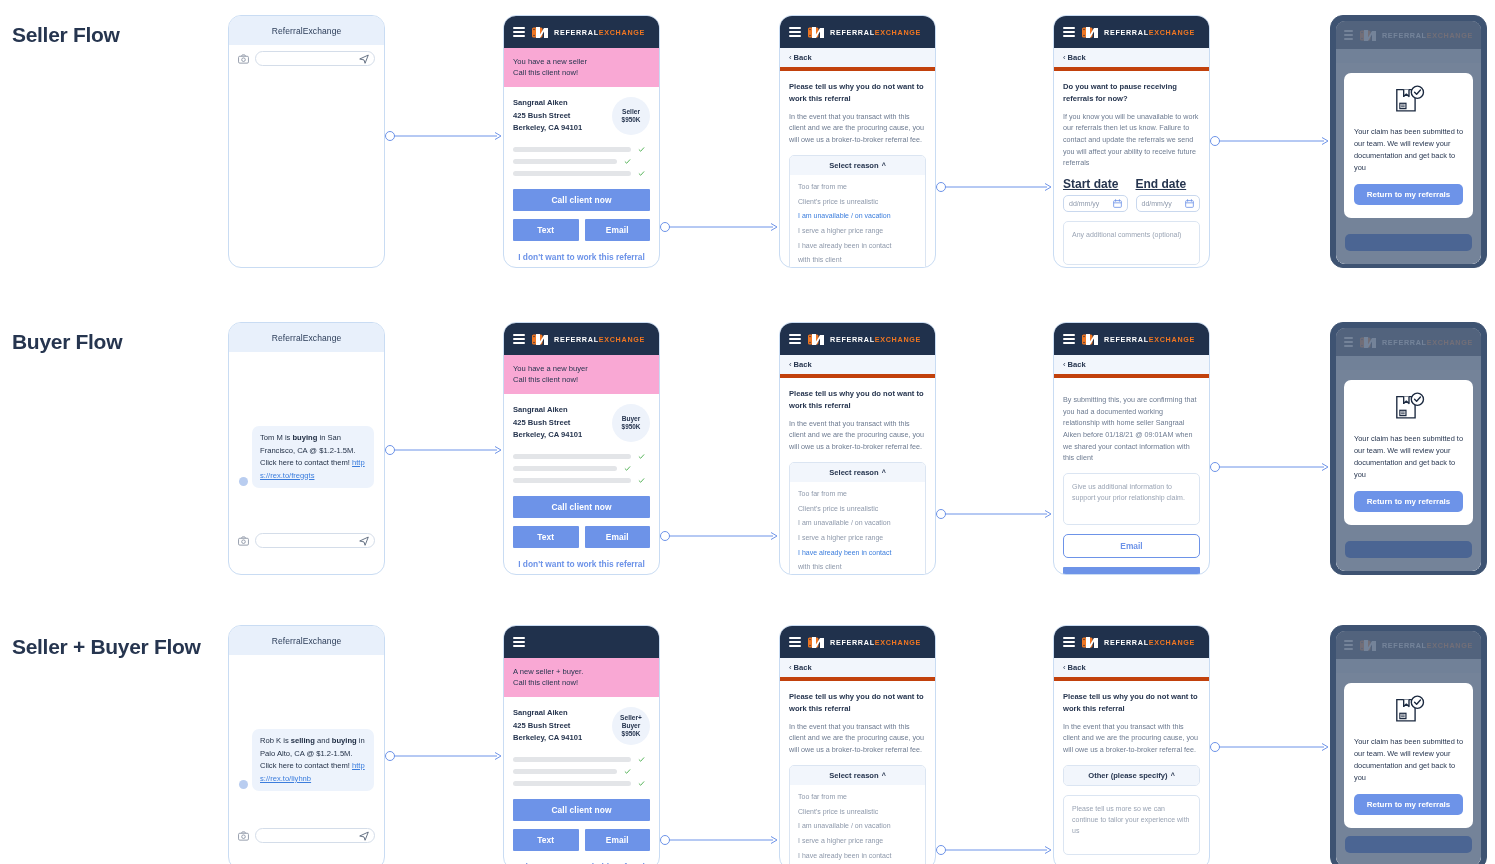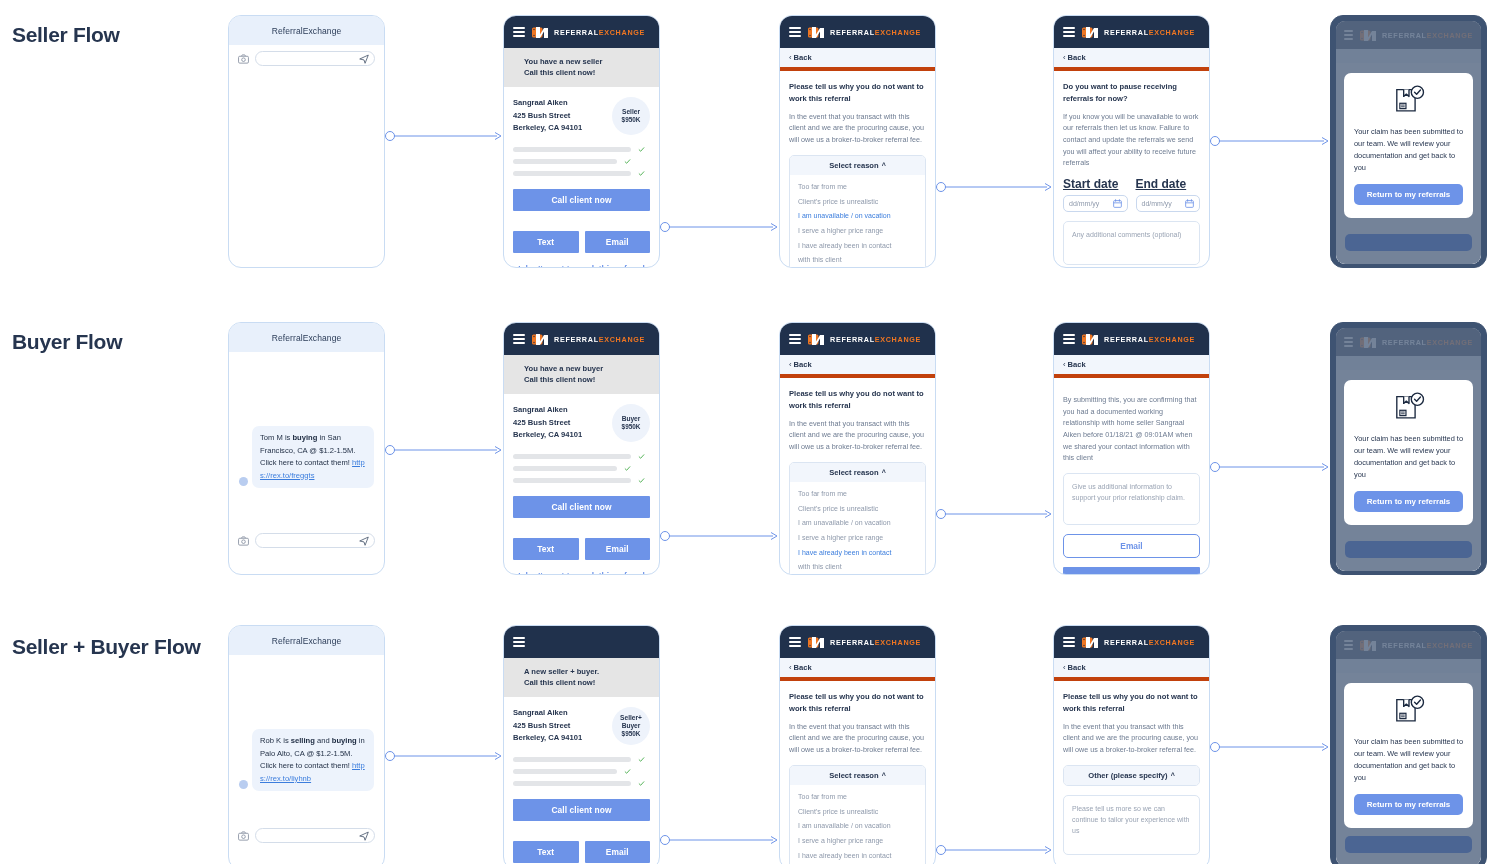--- a/index.html
+++ b/index.html
@@ -88,22 +88,22 @@
   .logo-txt .o { color: #ef7622; }
 
   .back-bar {
     background: #f2f6fc; padding: 5px 9px;
     font-size: 7.6px; font-weight: bold; color: #26354f;
     border-bottom: 4px solid #c2410c;
   }
   .back-bar .chev { font-weight: normal; margin-right: 2px; }
 
   .notice {
-    background: #e5e5e5; padding: 8px 20px;
-    font-size: 7.6px; font-weight: bold; color: #26354f; line-height: 1.5;
+    background: #f9a8d4; padding: 8px 9px;
+    font-size: 7.6px; font-weight: normal; color: #26354f; line-height: 1.5;
   }
   .card-body { padding: 10px 9px 9px; }
 
   .client-row { display: flex; justify-content: space-between; align-items: center; }
   .client-name { font-size: 7.6px; font-weight: bold; color: #26354f; line-height: 1.62; }
   .badge {
     width: 38px; height: 38px; border-radius: 50%;
     background: #eef3fb; display: flex; flex-direction: column;
     align-items: center; justify-content: center;
     font-size: 6.6px; color: #26354f; line-height: 1.25; flex: 0 0 auto;
@@ -114,21 +114,21 @@
   .skel { margin-top: 11px; }
   .skel-row { display: flex; align-items: center; gap: 7px; margin-bottom: 5px; }
   .skel-bar { height: 4.5px; background: #e3e5e8; border-radius: 3px; }
   .chk { width: 7px; height: 7px; flex: 0 0 auto; }
 
   .btn {
     border-radius: 1px; text-align: center; font-weight: bold;
     color: #fff; background: #6d93e8; font-size: 8.4px;
     padding: 6px 4px; cursor: pointer; letter-spacing: .1px;
   }
-  .btn-row { display: flex; gap: 6px; margin-top: 20px; }
+  .btn-row { display: flex; gap: 6px; margin-top: 8px; }
   .btn-row .btn { flex: 1 1 0; }
   .btn-ghost {
     border: 1px solid #6d93e8; background: #fff; color: #6d93e8;
     border-radius: 5px; text-align: center; font-weight: bold;
     font-size: 8.4px; padding: 6px 4px; cursor: pointer;
   }
   .decline {
     text-align: center; color: #6d93e8; font-weight: bold;
     font-size: 8.4px; margin-top: 11px; cursor: pointer;
   }

